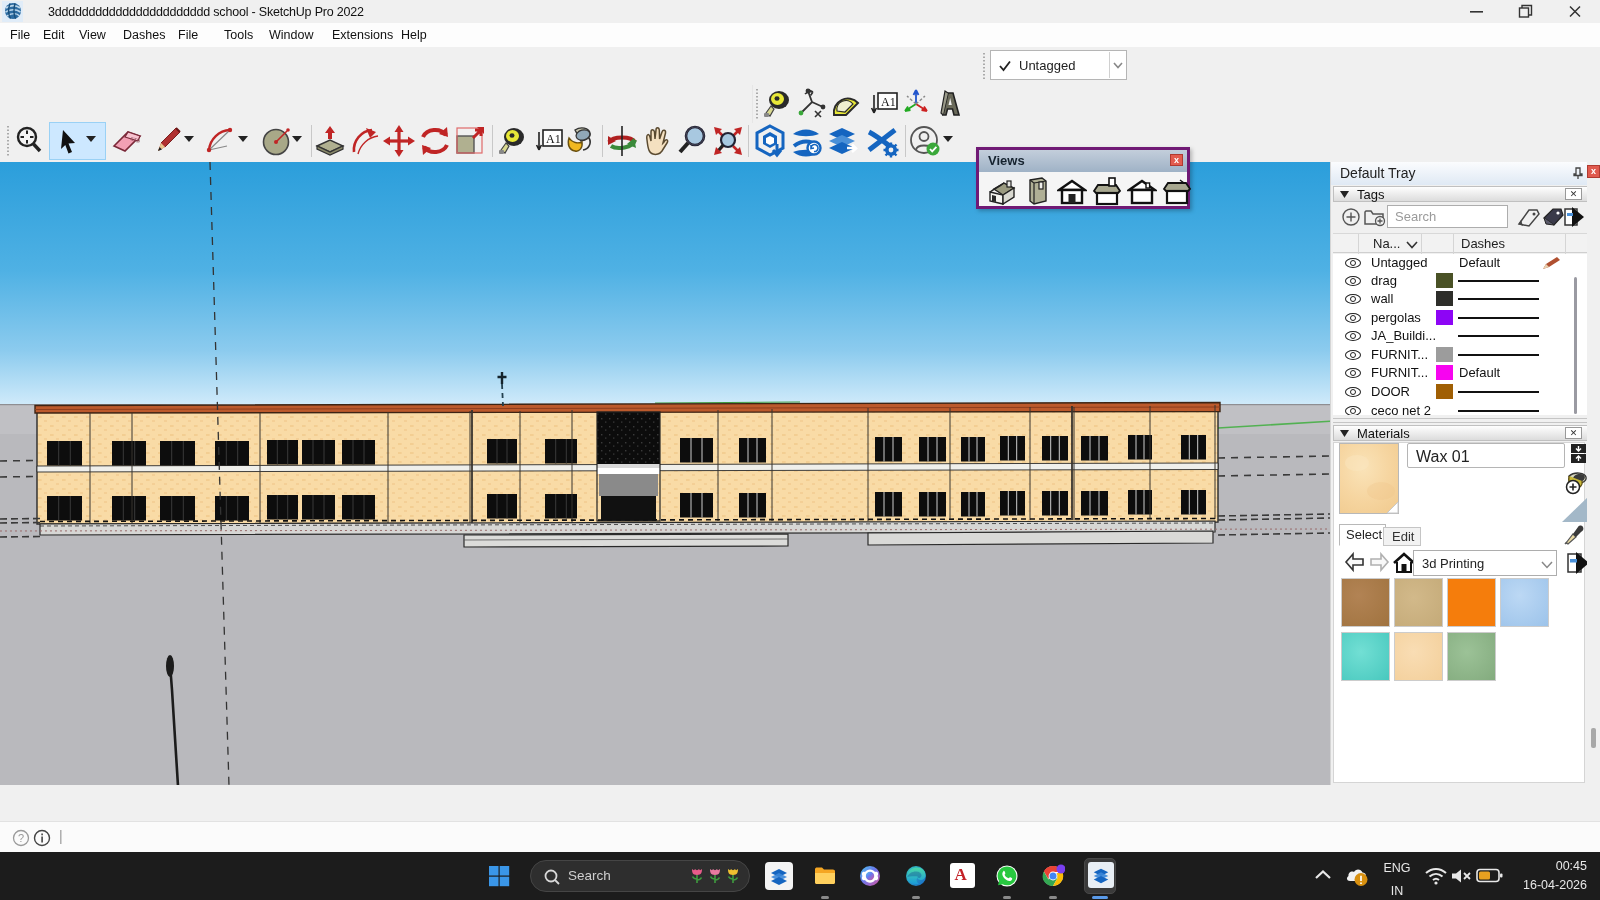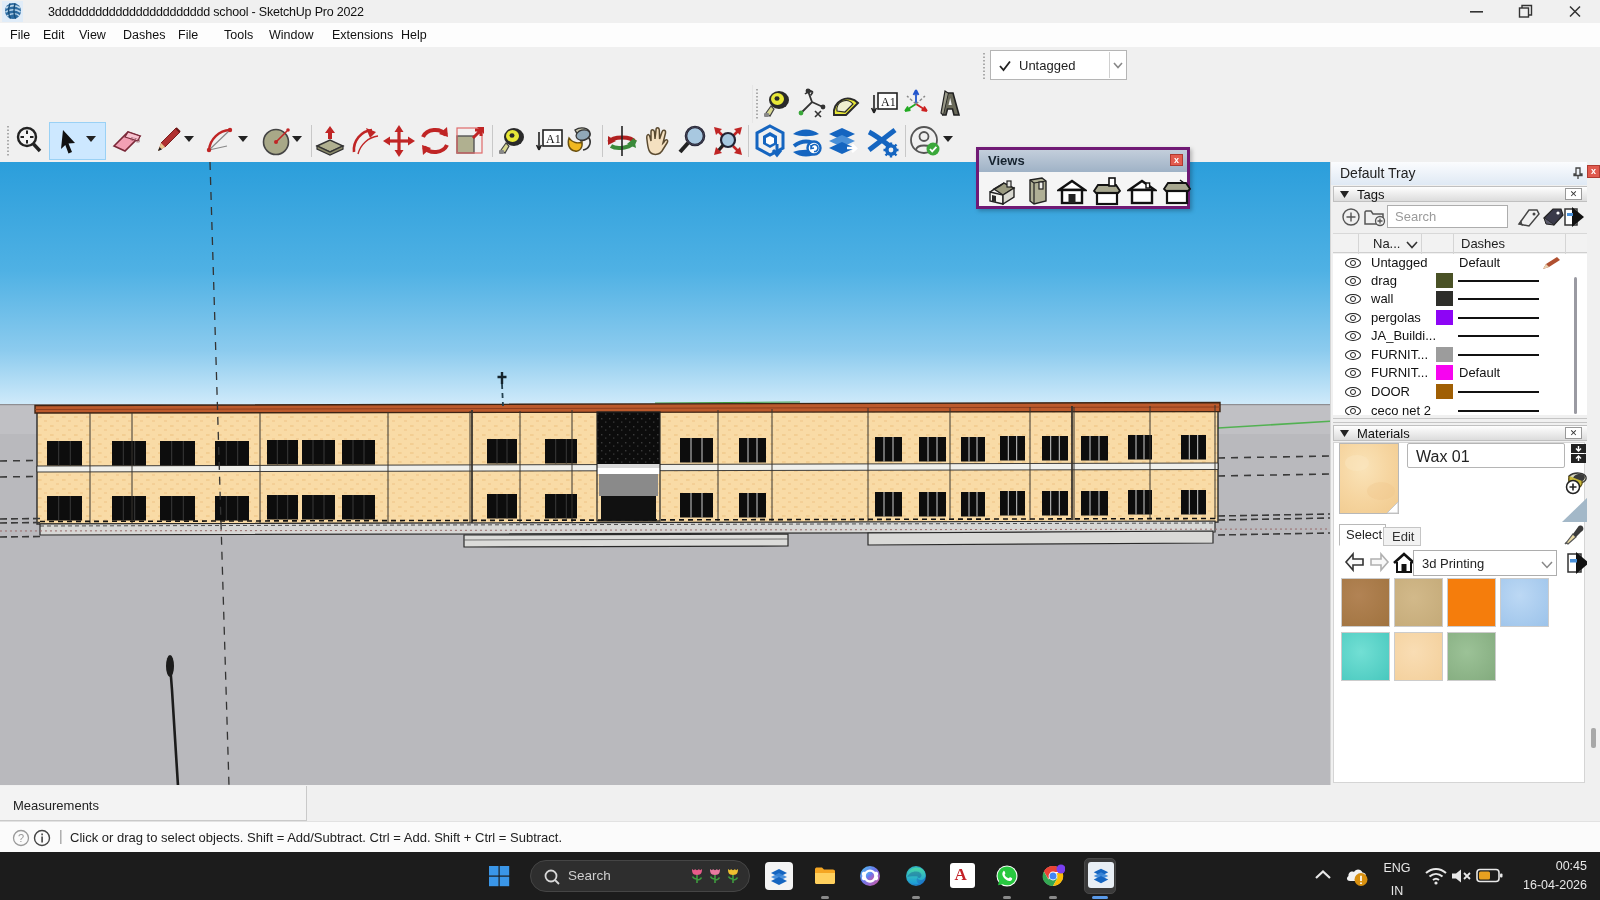--- a/index.html
+++ b/index.html
@@ -810,37 +810,31 @@
       <div class="msw" style="left:169px;top:416px;background:radial-gradient(circle at 40% 35%, #bcd8f4, #9cc3ea)"></div>
       <div class="msw" style="left:10px;top:470px;background:radial-gradient(circle at 40% 40%, #72dfd4, #48c8be)"></div>
       <div class="msw" style="left:63px;top:470px;background:radial-gradient(circle at 40% 40%, #f9ddb4, #f3cf9a)"></div>
       <div class="msw" style="left:116px;top:470px;background:radial-gradient(circle at 40% 40%, #9cc297, #83ab7e)"></div>
     </div>
 
     <div class="abs" style="left:256px;top:0px;width:14px;height:623px;background:#f0f0f0;"></div>
     <div class="abs" style="left:260px;top:566px;width:5px;height:20px;background:#a8a8a8;border-radius:2px;"></div>
   </div>
 
-  <div id="measurebar">
-    <div id="measurebox">
-        <span>Measurements</span>
-      </div>
-  </div>
   <div id="statusbar">
     <svg class="abs" style="left:12px;top:7px" width="18" height="18">
         <circle cx="9" cy="9" r="7.5" fill="none" stroke="#9a9a9a" stroke-width="1.3"></circle>
         <text x="9" y="13" font-size="11" text-anchor="middle" fill="#9a9a9a" font-family="Liberation Sans">?</text>
       </svg>
     <svg class="abs" style="left:33px;top:7px" width="18" height="18">
         <circle cx="9" cy="9" r="7.5" fill="none" stroke="#444" stroke-width="1.4"></circle>
         <rect x="8.3" y="7.5" width="1.6" height="6" fill="#444"></rect>
         <rect x="8.3" y="4.5" width="1.6" height="1.8" fill="#444"></rect>
       </svg>
     <span class="abs" style="left:59px;top:6px;color:#999;font-size:14px">|</span>
-    <span class="stxt">Click or drag to select objects. Shift = Add/Subtract. Ctrl = Add. Shift + Ctrl = Subtract.</span>
   </div>
 
   <div id="taskbar">
 
     <svg class="tbi" style="left:487px">
         <g fill="#3a96e8">
           <rect x="2" y="2" width="9.5" height="9.5"></rect>
           <rect x="12.7" y="2" width="9.5" height="9.5"></rect>
           <rect x="2" y="12.7" width="9.5" height="9.5"></rect>
           <rect x="12.7" y="12.7" width="9.5" height="9.5"></rect>

